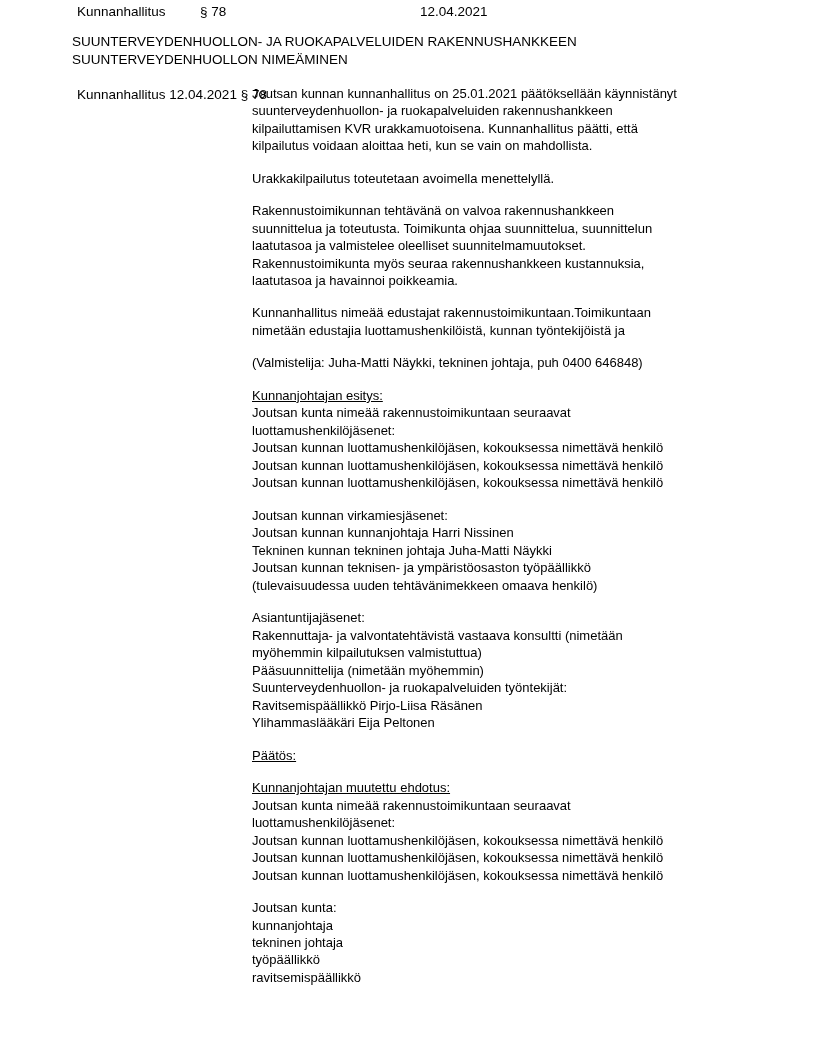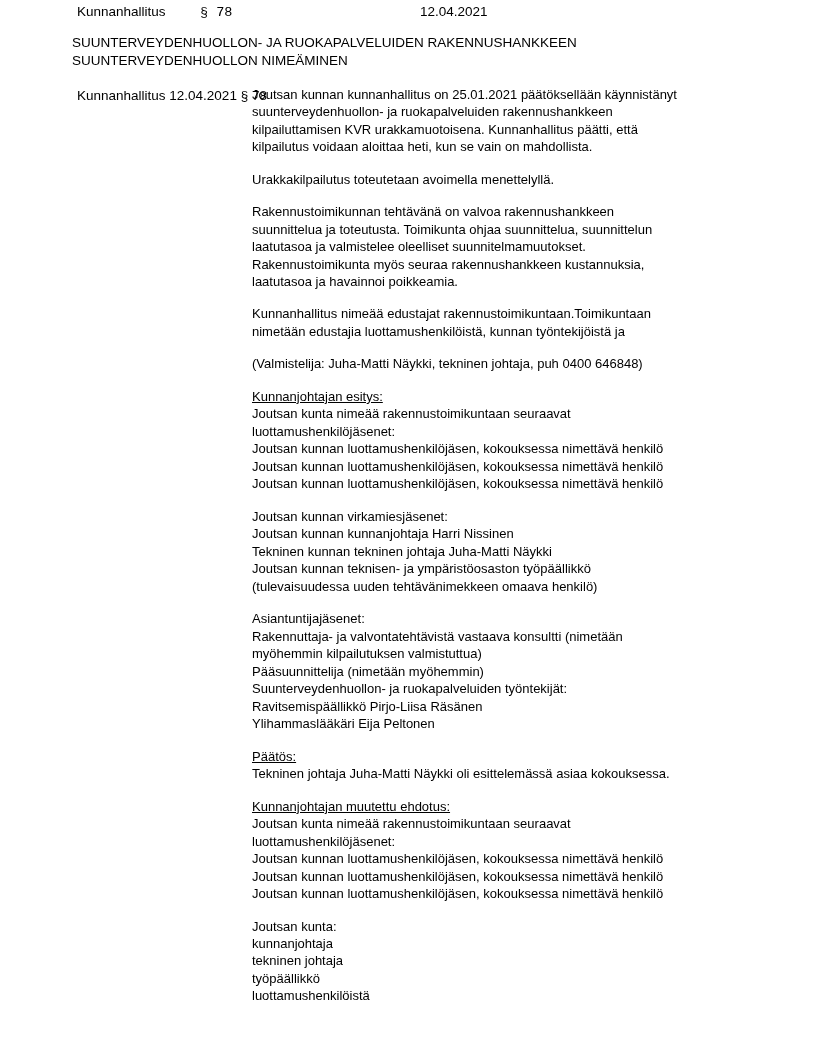--- a/index.html
+++ b/index.html
@@ -30,21 +30,20 @@
     padding: 4px 3px 0 0;
     margin: 0 0 0 0;
   }
   .header .h-left {
     width: 200px;
     padding-left: 77px;
     box-sizing: border-box;
   }
   .header .h-mid {
     width: 220px;
-    font-family: Liberation Mono, monospace;
   }
   .header .h-right {
     flex: 1;
   }
   
   .title-block {
     margin: 14px 0 0 0;
     padding-left: 72px;
     font-size: 13.5px;
     line-height: 1.32;
@@ -153,36 +152,35 @@
         <div class="line">Rakennuttaja- ja valvontatehtävistä vastaava konsultti (nimetään</div>
         <div class="line">myöhemmin kilpailutuksen valmistuttua)</div>
         <div class="line">Pääsuunnittelija (nimetään myöhemmin)</div>
         <div class="line">Suunterveydenhuollon- ja ruokapalveluiden työntekijät:</div>
         <div class="line">Ravitsemispäällikkö Pirjo-Liisa Räsänen</div>
         <div class="line">Ylihammaslääkäri Eija Peltonen</div>
       </div>
 
       <div class="para">
         <div class="line u">Päätös:</div>
-        <div class="line">Tekninen johtaja Juha-Matti Näykki oli esittelemässä asiaa kokouksessa.</div>
       </div>
 
       <div class="para">
         <div class="line u">Kunnanjohtajan muutettu ehdotus:</div>
         <div class="line">Joutsan kunta nimeää rakennustoimikuntaan seuraavat</div>
         <div class="line">luottamushenkilöjäsenet:</div>
         <div class="line">Joutsan kunnan luottamushenkilöjäsen, kokouksessa nimettävä henkilö</div>
         <div class="line">Joutsan kunnan luottamushenkilöjäsen, kokouksessa nimettävä henkilö</div>
         <div class="line">Joutsan kunnan luottamushenkilöjäsen, kokouksessa nimettävä henkilö</div>
       </div>
 
       <div class="para">
         <div class="line">Joutsan kunta:</div>
         <div class="line">kunnanjohtaja</div>
         <div class="line">tekninen johtaja</div>
         <div class="line">työpäällikkö</div>
-        <div class="line">luottamushenkilöistä</div>
+        <div class="line">ravitsemispäällikkö</div>
       </div>
 
     </div>
   </div>
 
 </div>
 
 </body></html>

